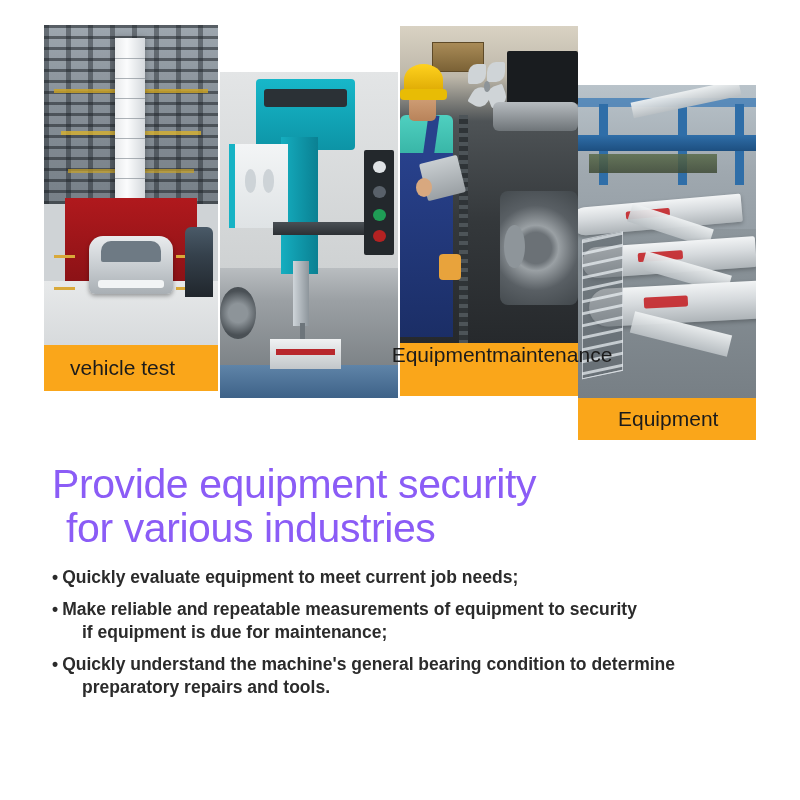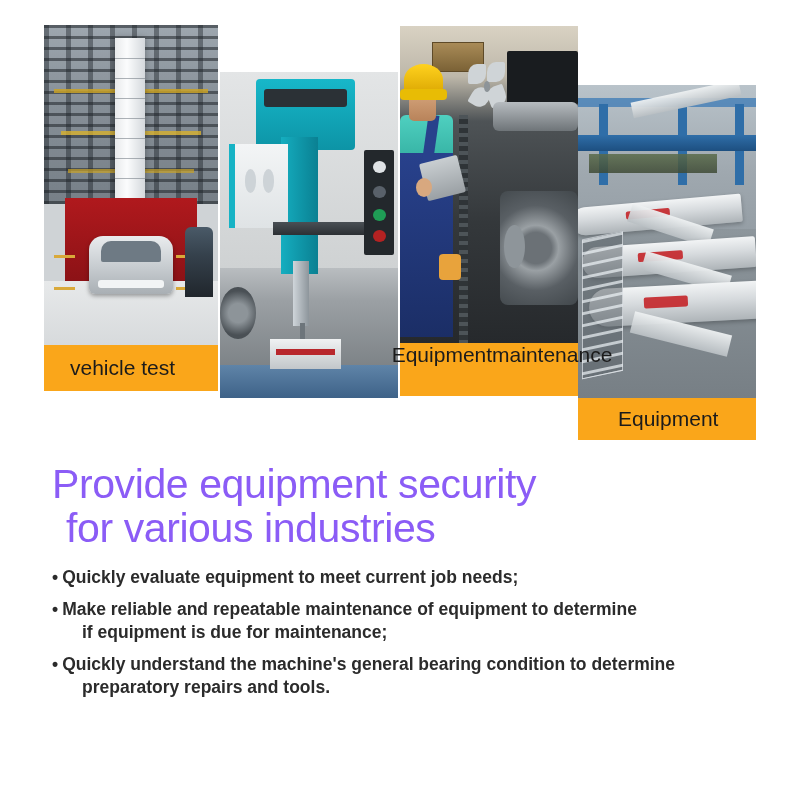--- a/index.html
+++ b/index.html
@@ -297,21 +297,21 @@
   <div class="bullets">
 
     <div class="bullet">
       <span class="b-main">
         <span class="b-dot">•</span><span>Quickly evaluate equipment to meet current job needs;</span>
       </span>
     </div>
 
     <div class="bullet">
       <span class="b-main">
-        <span class="b-dot">•</span><span>Make reliable and repeatable maintenance of equipment to determine</span>
+        <span class="b-dot">•</span><span>Make reliable and repeatable measurements of equipment to security</span>
       </span>
       <span class="b-cont">if equipment is due for maintenance;</span>
     </div>
 
     <div class="bullet">
     </div>
 
     <div class="bullet">
       <span class="b-main">
         <span class="b-dot">•</span><span>Quickly understand the machine's general bearing condition to determine</span>

